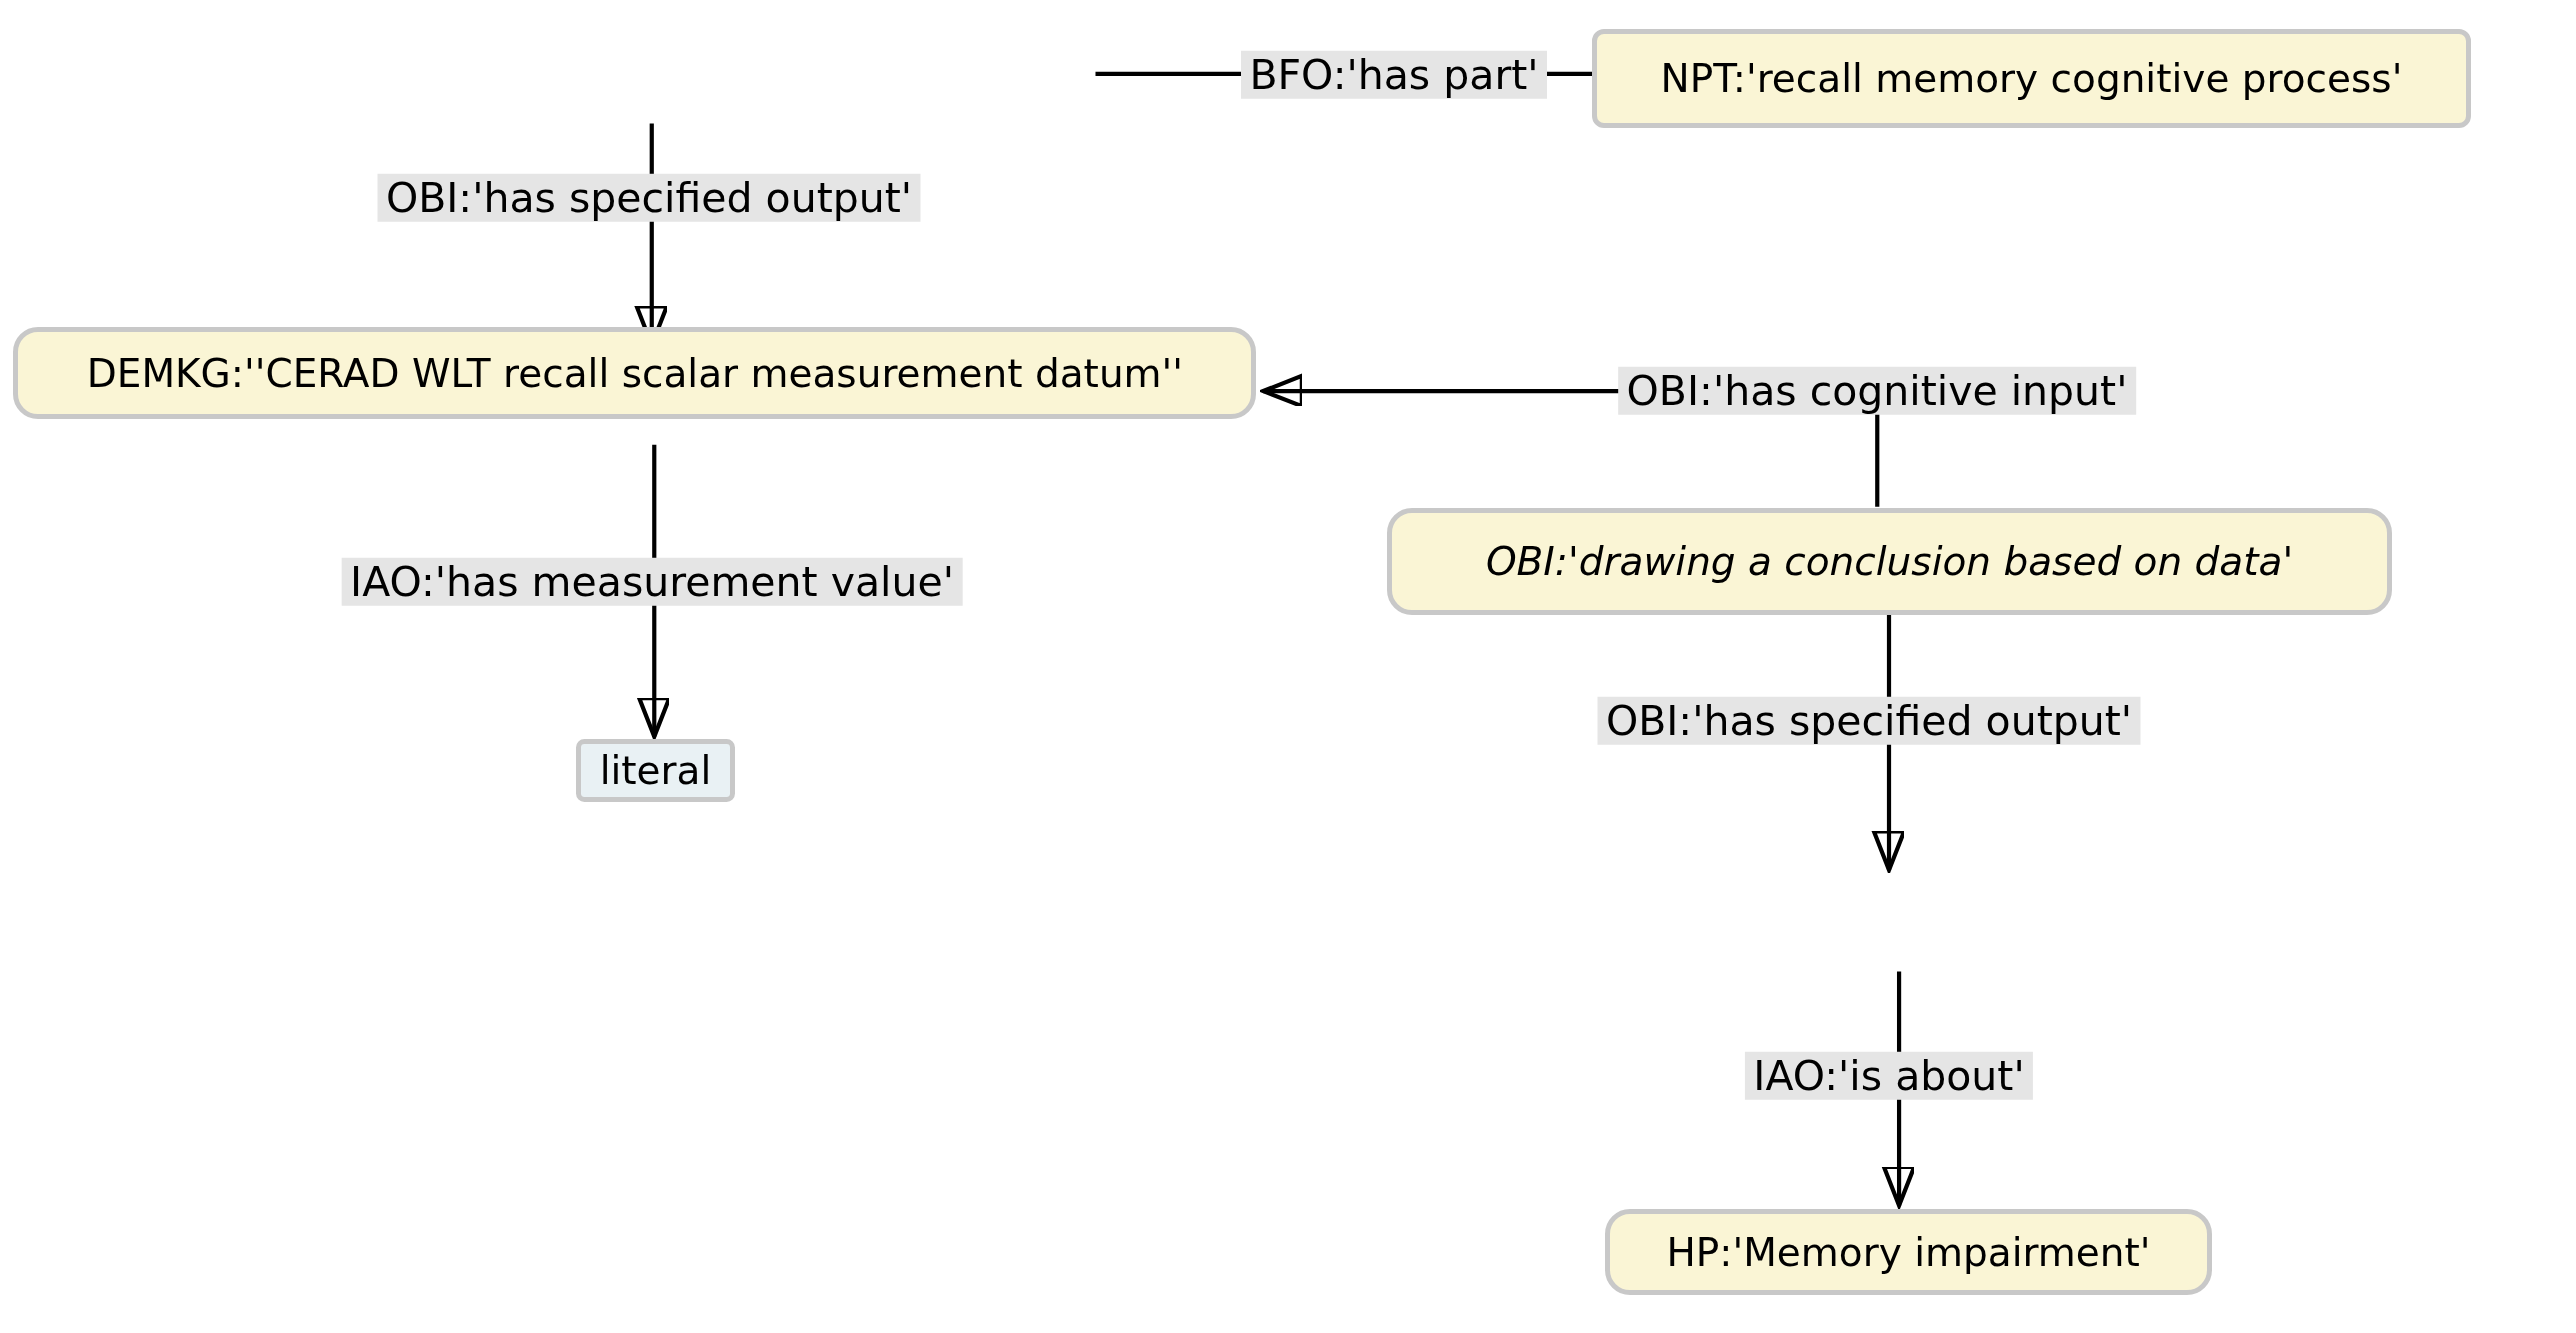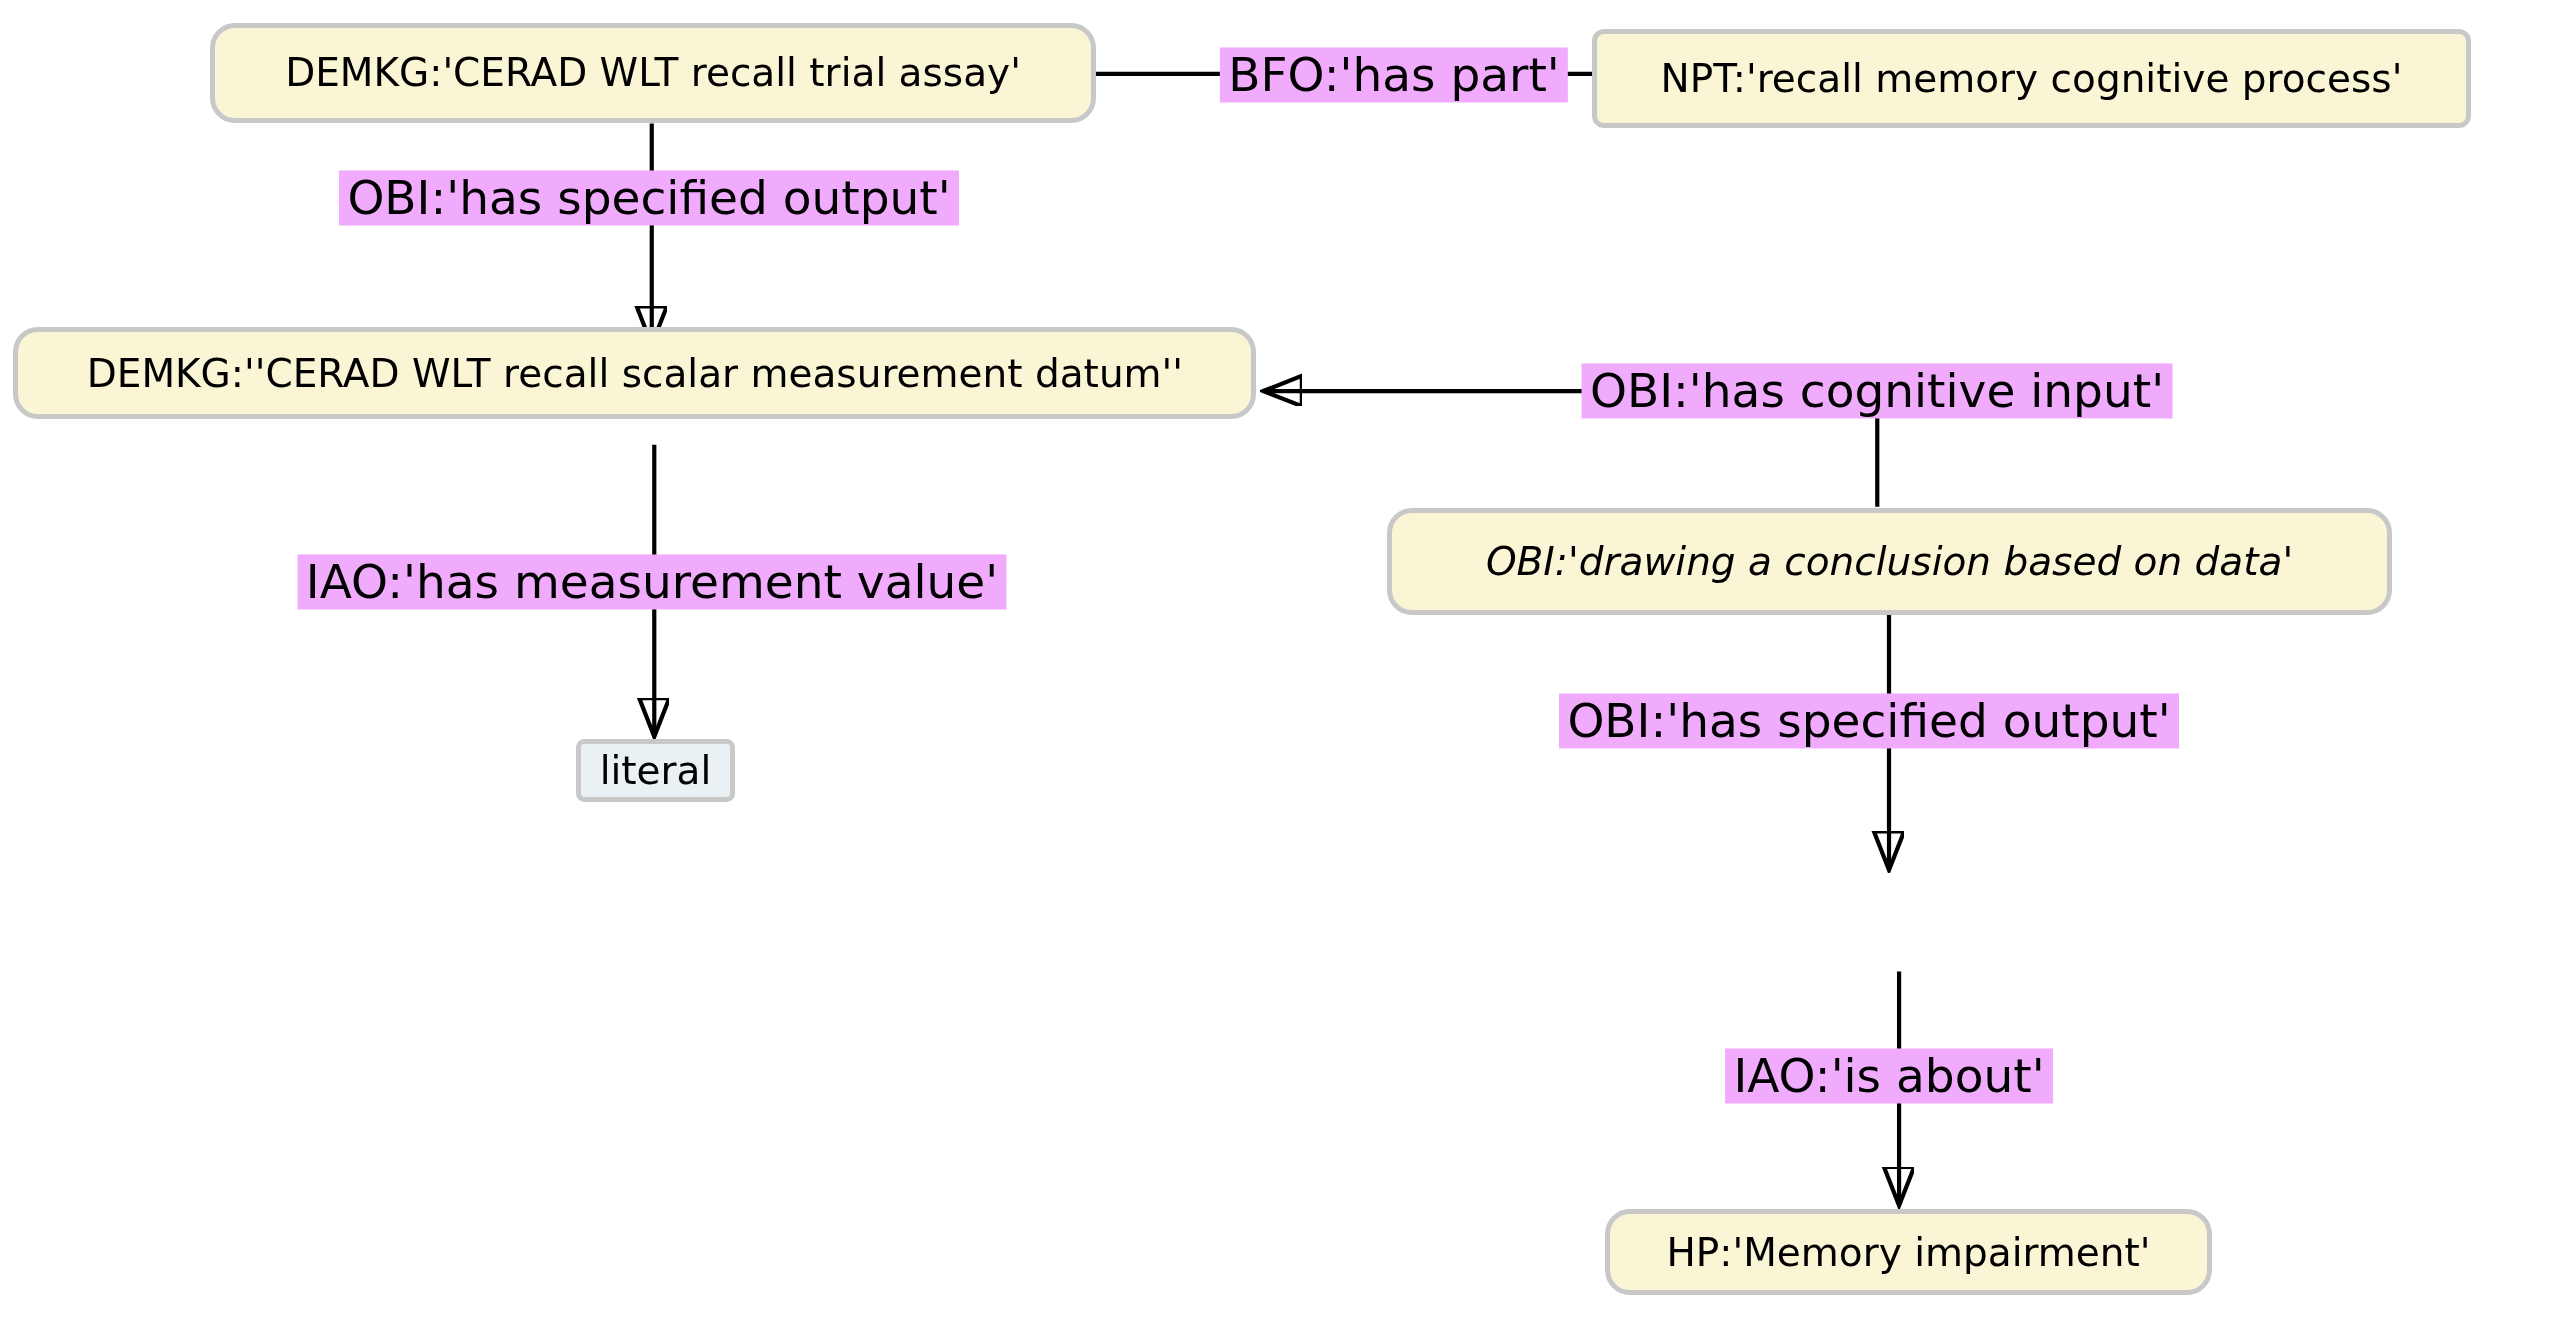--- a/index.html
+++ b/index.html
@@ -36,23 +36,23 @@
     text-align: center;
   }
   .node.literal {
     background: #e9f1f4;
     border-width: 5px;
     border-radius: 8.4px;
   }
   .edge-label {
     position: absolute;
     transform: translate(-50%, -50%);
-    background: #f0abfc;
+    background: #e5e5e5;
     padding: 1.7px 8.4px;
-    font-size: 47px;
+    font-size: 41px;
     white-space: nowrap;
     line-height: 1.1;
   }
 </style>
 </head>
 <body>
 
 <div class="canvas">
 
   <svg class="edges-layer" viewBox="0 0 3071 1590" xmlns="http://www.w3.org/2000/svg">
@@ -62,21 +62,20 @@
       </marker>
     </defs>
     <path d="M1306,88 L2003,88" marker-end="url(#arrow)"></path>
     <path d="M777,147 L777,411" marker-end="url(#arrow)"></path>
     <path d="M780,530 L780,878" marker-end="url(#arrow)"></path>
     <path d="M2238,604 L2238,466 L1506,466" marker-end="url(#arrow)"></path>
     <path d="M2252,733 L2252,1037" marker-end="url(#arrow)"></path>
     <path d="M2264,1158 L2264,1437" marker-end="url(#arrow)"></path>
   </svg>
 
-  <div class="node" style="left:210px; top:22.6px; width:886px; height:100px;">DEMKG:'CERAD WLT recall trial assay'</div>
 
   <div class="node" style="left:1592px; top:29px; width:879px; height:99px;border-radius:12px;">NPT:'recall memory cognitive process'</div>
 
   <div class="node" style="left:13.4px; top:327px; width:1243px; height:92px;">DEMKG:''CERAD WLT recall scalar measurement datum''</div>
 
   <div class="node literal" style="left:576px; top:739px; width:159px; height:63px;">literal</div>
 
   <div class="node" style="left:1387px; top:508px; width:1005px; height:107px;font-style:italic;">OBI:'drawing a conclusion based on data'</div>
 
 

